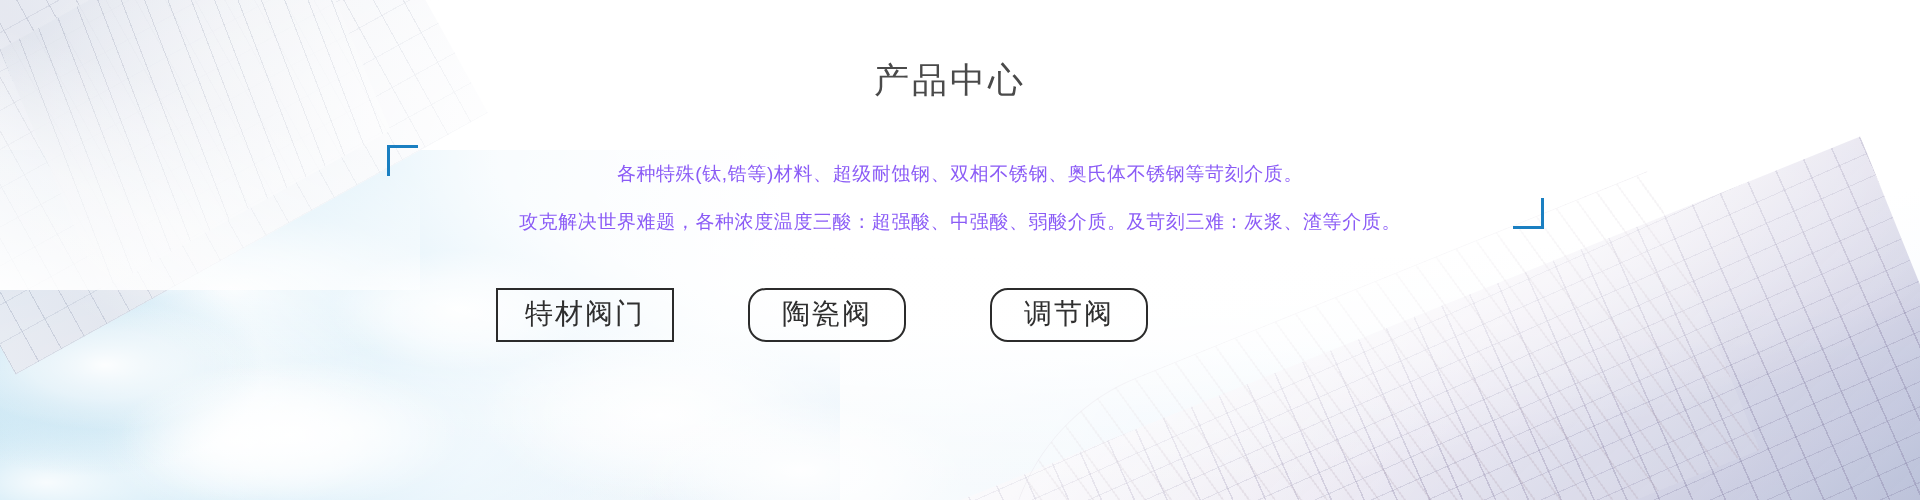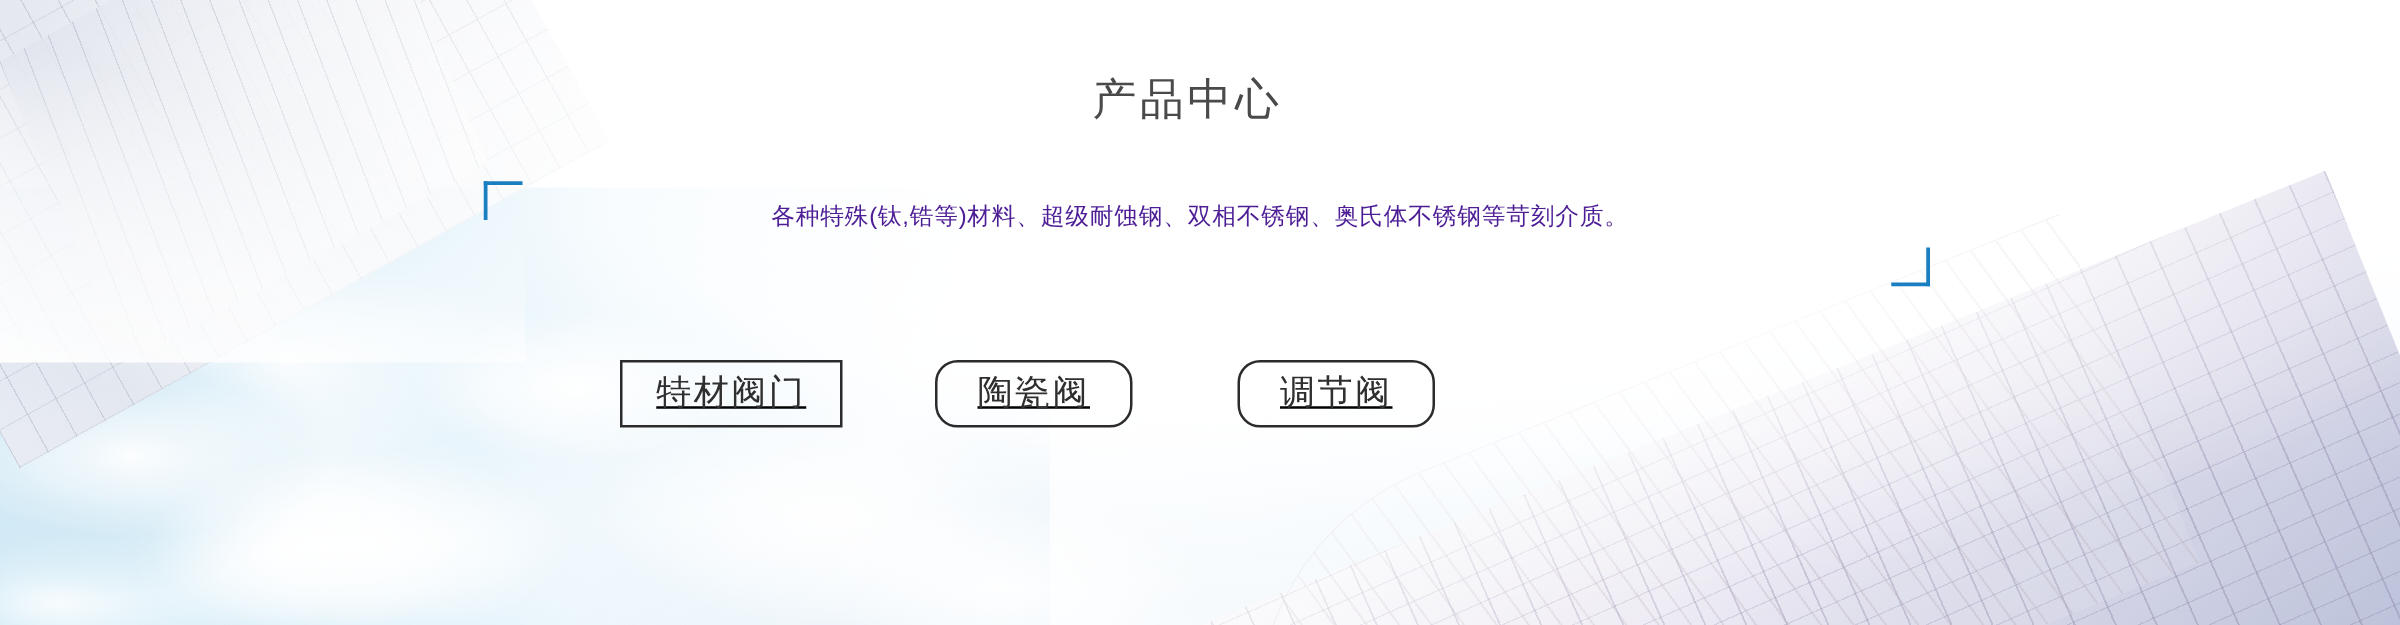--- a/index.html
+++ b/index.html
@@ -188,21 +188,21 @@
   .desc-block {
     position: absolute;
     top: 150px;
     left: 0;
     width: 1920px;
     text-align: center;
   }
   .desc-line {
     font-size: 19px;
     line-height: 48px;
-    color: #4c1d95;
+    color: #8b5cf6;
     letter-spacing: 0.6px;
     white-space: nowrap;
   }
 
   .bracket {
     position: absolute;
     width: 28px;
     height: 28px;
     z-index: 6;
   }
@@ -221,21 +221,20 @@
 
   .cat-grid {
     position: absolute;
     top: 288px;
     left: 495px;
     width: 940px;
   }
   .cat-row {
     display: flex;
     margin-bottom: 14px;
-    text-decoration: underline;
   }
   .cat-row:last-child { margin-bottom: 0; }
 
   .cat-cell {
     width: 180px;
     margin-right: 62px;
     display: flex;
     justify-content: center;
   }
   .cat-cell:last-child { margin-right: 0; }
@@ -285,20 +284,21 @@
 
   <div class="content">
 
     <div class="page-title">产品中心</div>
 
     <div class="bracket tl"></div>
     <div class="bracket br"></div>
 
     <div class="desc-block">
       <div class="desc-line">各种特殊(钛,锆等)材料、超级耐蚀钢、双相不锈钢、奥氏体不锈钢等苛刻介质。</div>
+      <div class="desc-line">攻克解决世界难题，各种浓度温度三酸：超强酸、中强酸、弱酸介质。及苛刻三难：灰浆、渣等介质。</div>
     </div>
 
     <div class="cat-grid">
       <div class="cat-row">
         <div class="cat-cell">
           <button class="cat-btn" type="button">特材阀门</button>
         </div>
         <div class="cat-cell">
           <button class="cat-btn narrow" type="button">陶瓷阀</button>
         </div>

